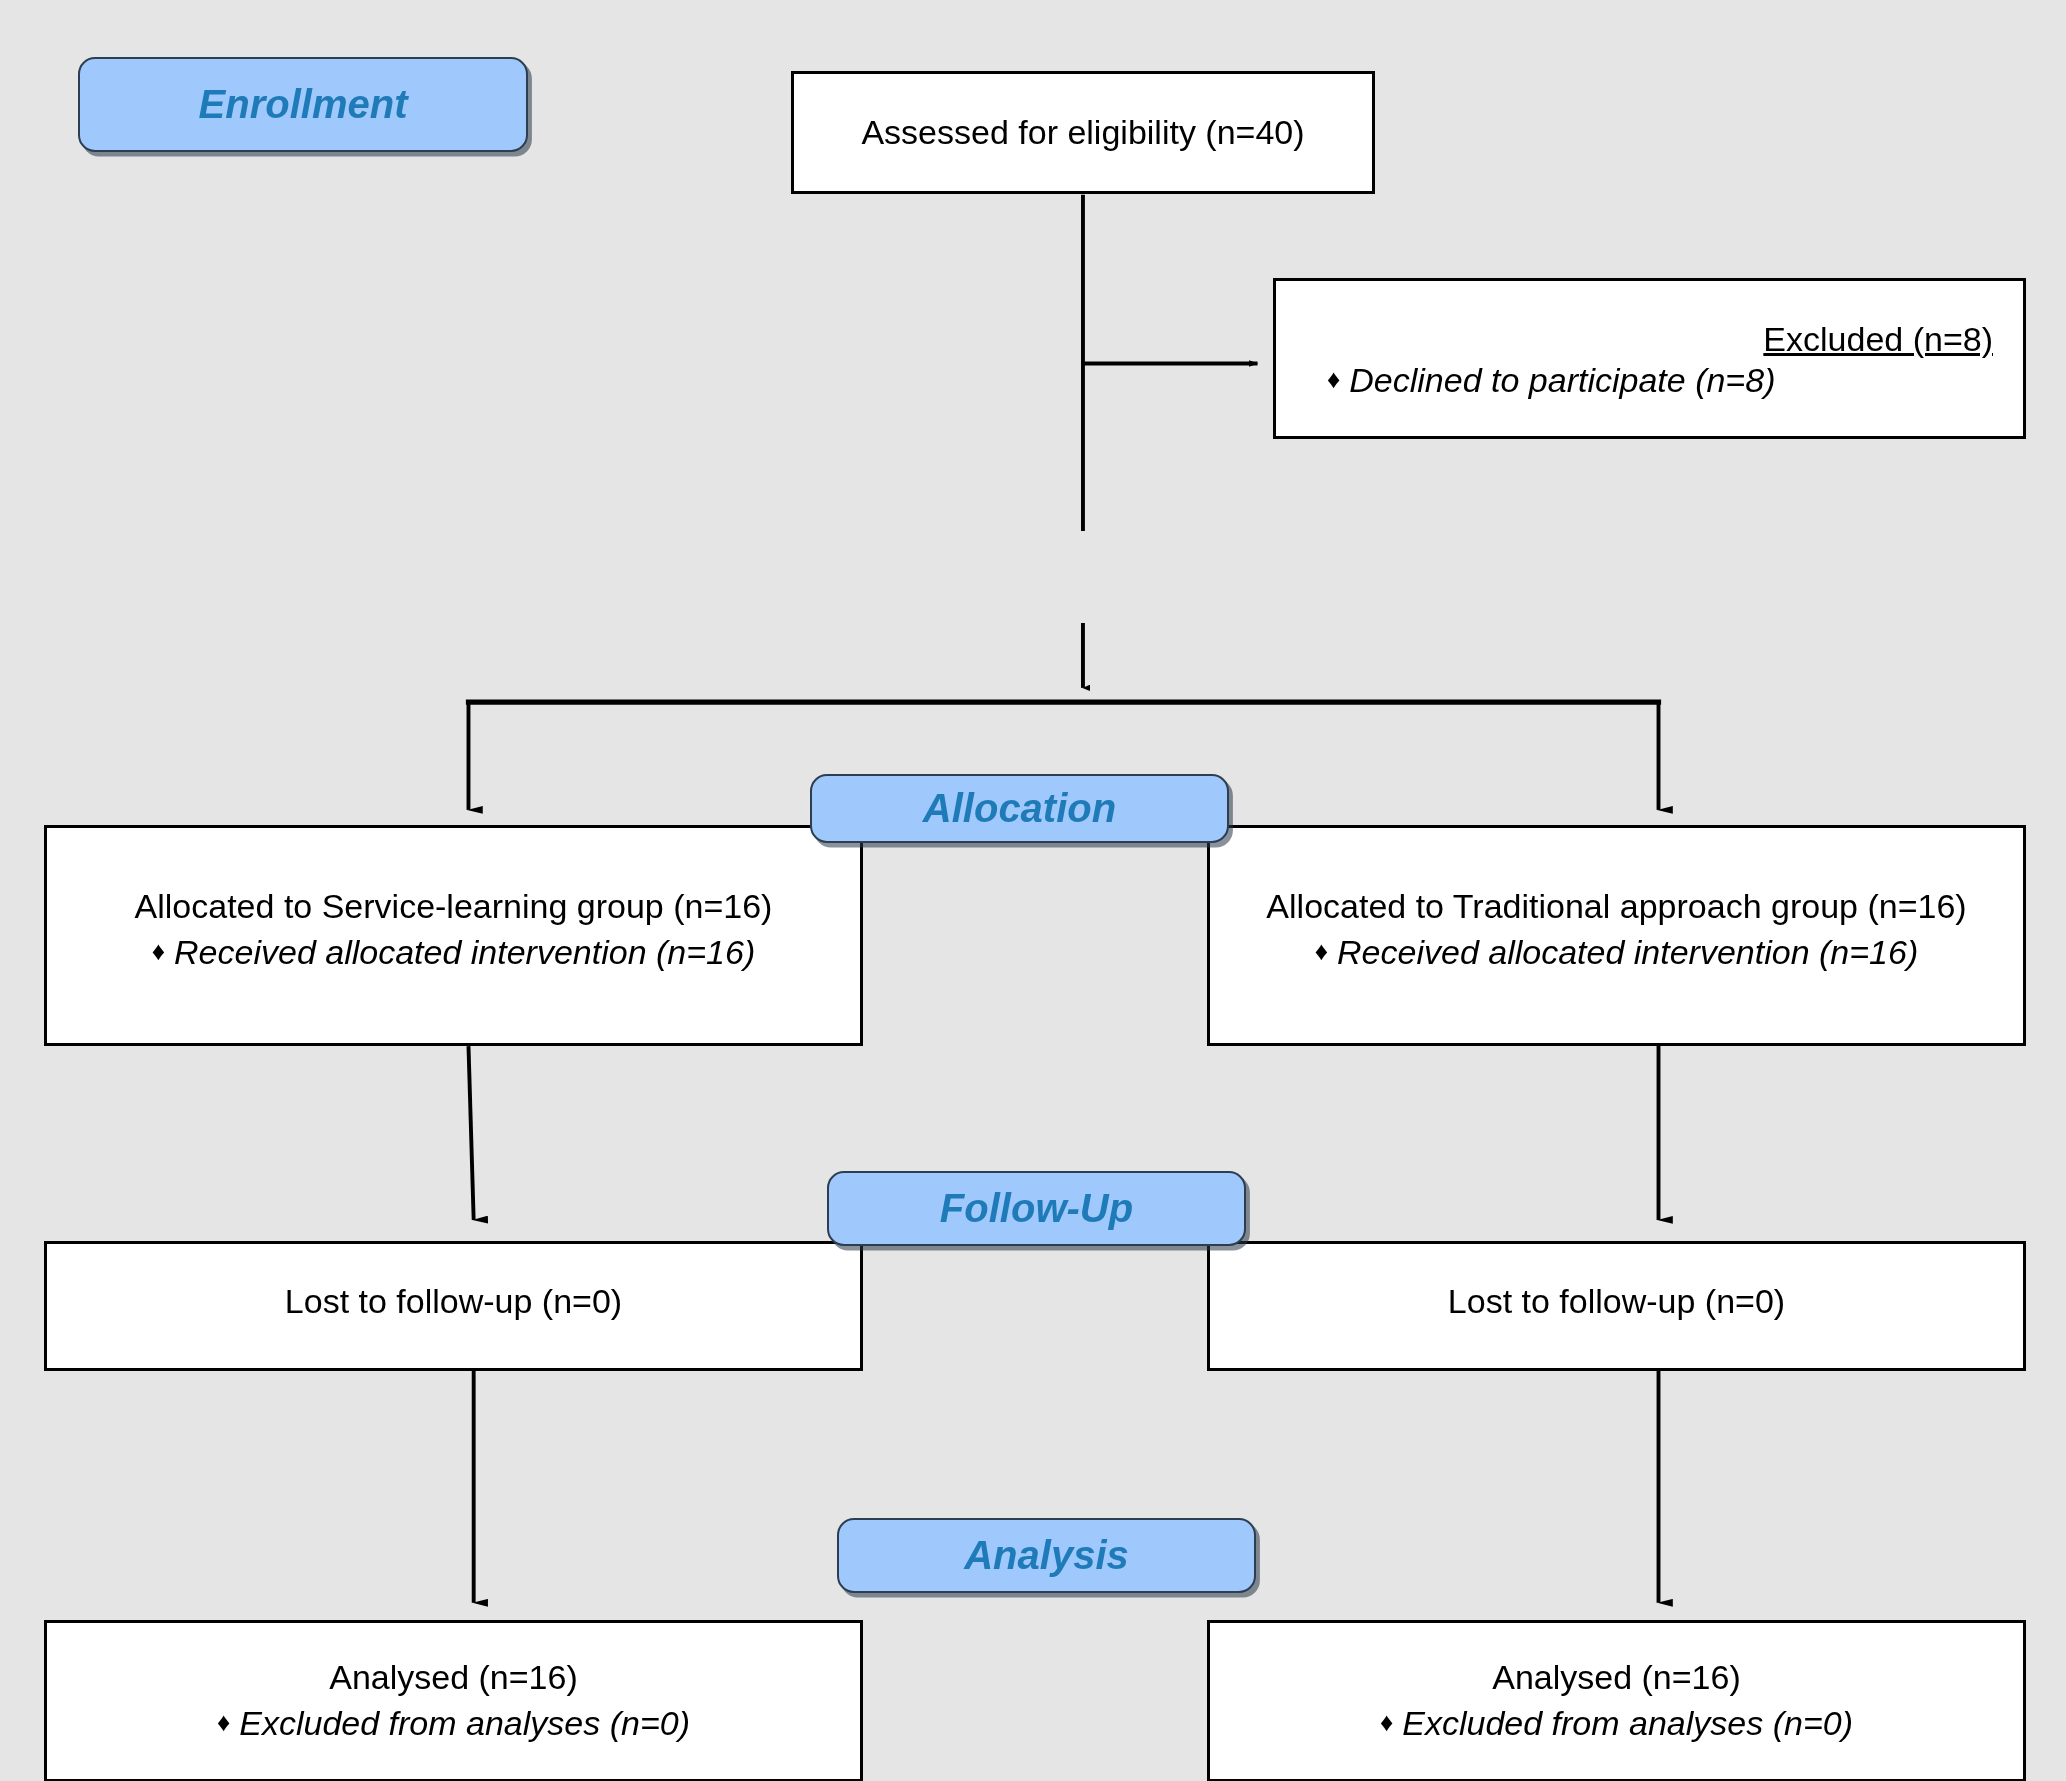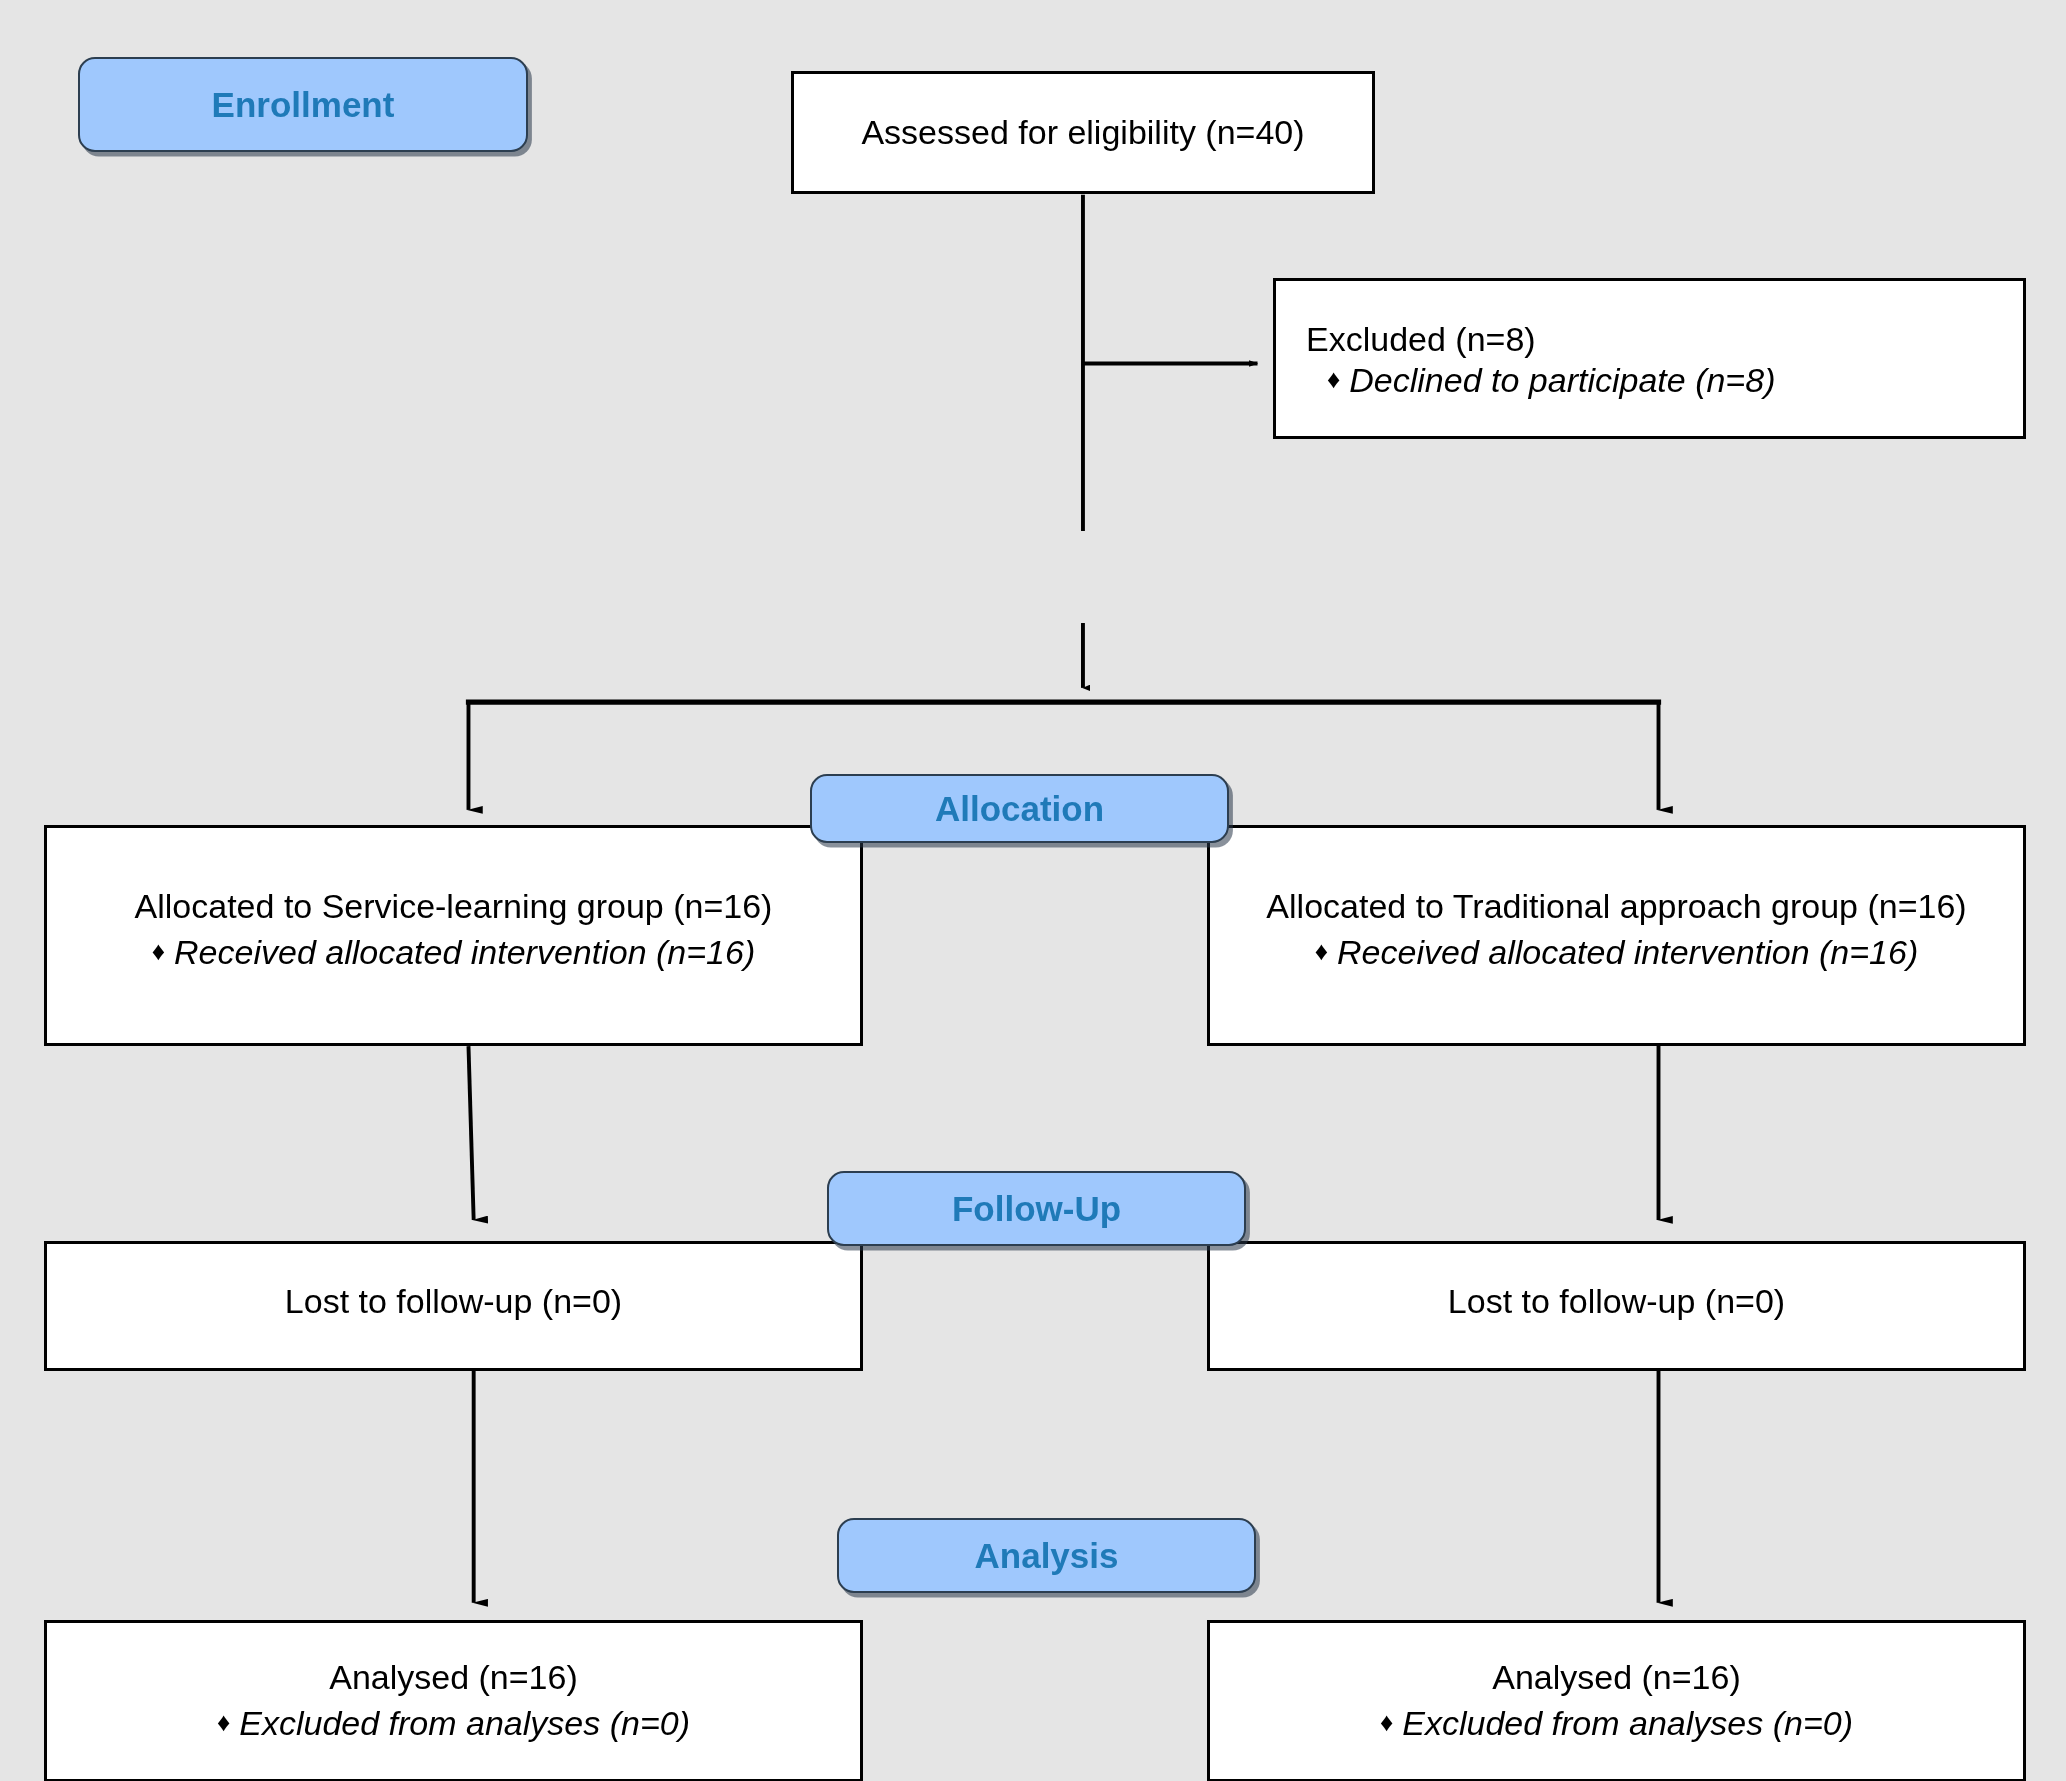--- a/index.html
+++ b/index.html
@@ -74,26 +74,27 @@
 
   
   .stage-banner {
     position: absolute;
     box-sizing: border-box;
     border: 2.6px solid #2c3e50;
     border-radius: 17px;
     background: #9fc8fd;
     color: #1f7ab8;
     font-weight: bold;
-    font-size: 35px;
+    font-size: 40px;
     display: flex;
     align-items: center;
     justify-content: center;
     box-shadow: 3.9px 4.5px 0 rgba(40,55,72,0.55);
     z-index: 6;
+    font-style: italic;
   }
 </style>
 </head>
 <body>
 
 <div id="diagram-root">
 
   <svg class="layer" viewBox="0 0 3184 2746" aria-hidden="true">
     <defs>
       <marker id="arrowDown" markerWidth="16" markerHeight="16" refX="5" refY="11" orient="auto" markerUnits="userSpaceOnUse">
@@ -128,21 +129,21 @@
     <line x1="2556" y1="2112" x2="2556" y2="2470" stroke="#000000" stroke-width="6" marker-end="url(#arrowDownThin)"></line>
   </svg>
 
   <div class="node-box center pad" style="left:791px; top:71px; width:584px; height:123px;">
     <div class="line-wrap">
       <span class="line">Assessed for eligibility (n=40)</span>
     </div>
   </div>
 
   <div class="node-box pad" style="left:1273px; top:278px; width:753px; height:161px;">
-    <div class="line-wrap" style="justify-content:flex-start;">
+    <div class="line-wrap" style="justify-content:flex-end;text-decoration:underline;">
       <span class="line">Excluded (n=8)</span>
     </div>
     <div class="bullet-row" style="justify-content:flex-start; margin-left:21px;">
       <span class="bullet-glyph">♦</span>
       <span class="bullet-text">Declined to participate (n=8)</span>
     </div>
   </div>
 
 
   <div class="node-box center pad" style="left:44px; top:825px; width:819px; height:221px;">

